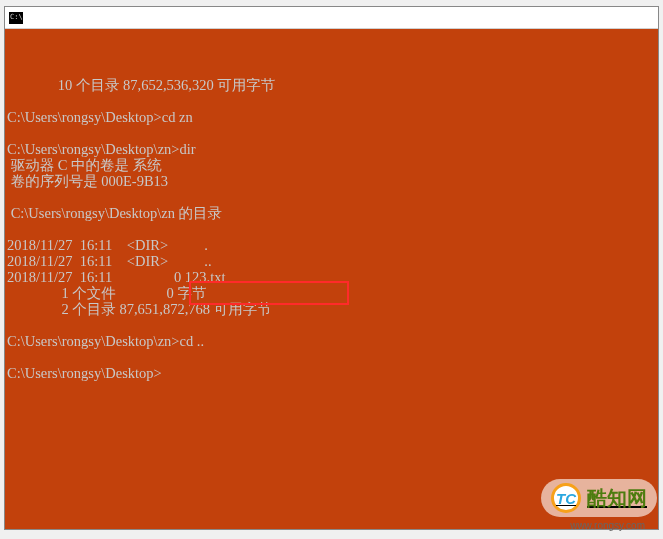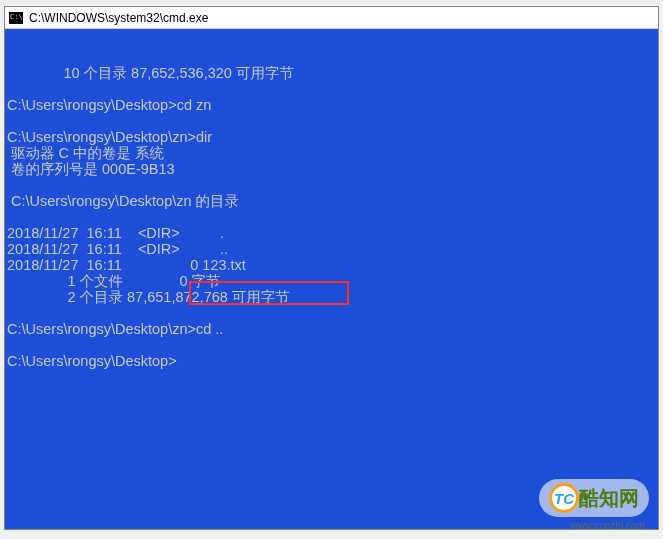--- a/index.html
+++ b/index.html
@@ -43,48 +43,50 @@
       top: 1px;
       left: 1px;
       font-family: Consolas, monospace;
     }
     .titlebar-text {
       font-size: 12px;
       color: #000;
       font-family: "Segoe UI", Tahoma, sans-serif;
     }
     .terminal {
-      background: #1d4ed8;
+      background: #c2410c;
       width: 100%;
       height: calc(100% - 22px);
-      padding: 4px 2px;
+      padding: 16px 2px;
       font-size: 14.5px;
       line-height: 16px;
       color: #c8c8c8;
       white-space: pre;
-      font-family: Liberation Sans, sans-serif;
+      font-family: Liberation Serif, serif;
       position: relative;
       overflow: hidden;
     }
     .highlight-box {
       position: absolute;
       border: 2px solid #ff2a2a;
       background: transparent;
       pointer-events: none;
     }
     .watermark {
       position: absolute;
-      right: 14px;
+      right: 6px;
       bottom: 22px;
       display: flex;
       align-items: center;
+      gap: 6px;
       padding: 4px 10px;
       border-radius: 22px;
       background: rgba(255,255,255,0.6);
       filter: blur(0.3px);
+      text-decoration: underline;
     }
     .wm-circle {
       width: 30px;
       height: 30px;
       border: 3px solid #f7a11a;
       border-radius: 50%;
       display: flex;
       align-items: center;
       justify-content: center;
       color: #2aa7e0;
@@ -108,21 +110,20 @@
       color: #666;
       font-family: Arial, sans-serif;
     }
   </style>
 </head>
 <body>
 
 <div class="window">
   <div class="titlebar">
     <div class="titlebar-icon"></div>
-    <span class="titlebar-text">C:\WINDOWS\system32\cmd.exe</span>
   </div>
   <div class="terminal">
     <div id="term-lines">              10 个目录 87,652,536,320 可用字节
 
 C:\Users\rongsy\Desktop&gt;cd zn
 
 C:\Users\rongsy\Desktop\zn&gt;dir
  驱动器 C 中的卷是 系统
  卷的序列号是 000E-9B13
 
@@ -138,13 +139,13 @@
 
 C:\Users\rongsy\Desktop&gt;</div>
     <div class="highlight-box" id="hl-box" style="top: 252px; left: 184px; width: 160px; height: 24px;"></div>
   </div>
 </div>
 
 <div class="watermark">
   <div class="wm-circle">TC</div>
   <div class="wm-text">酷知网</div>
 </div>
-<div class="wm-url">www.coozhi.com</div>
+<div class="wm-url">www.rongsy.com</div>
 
 </body></html>

